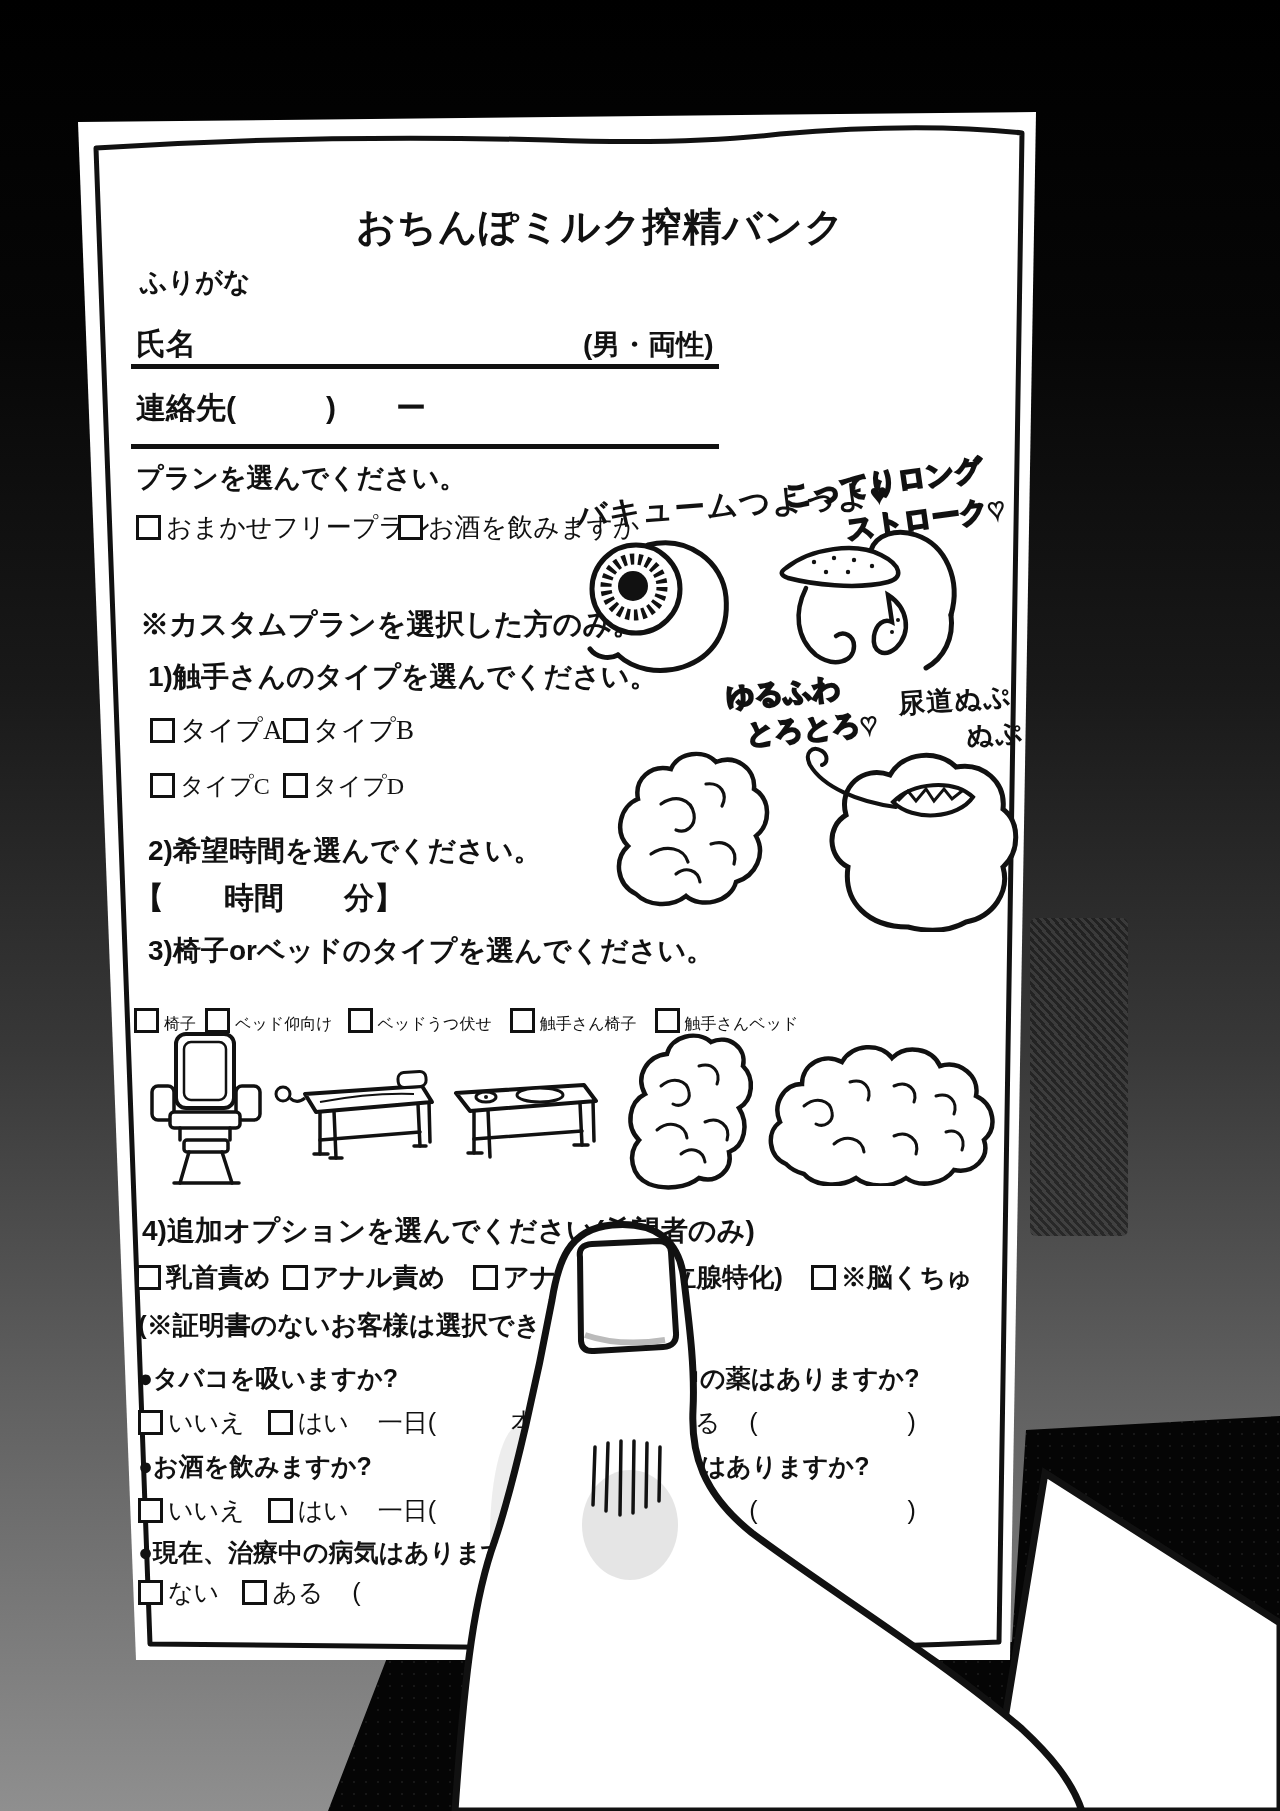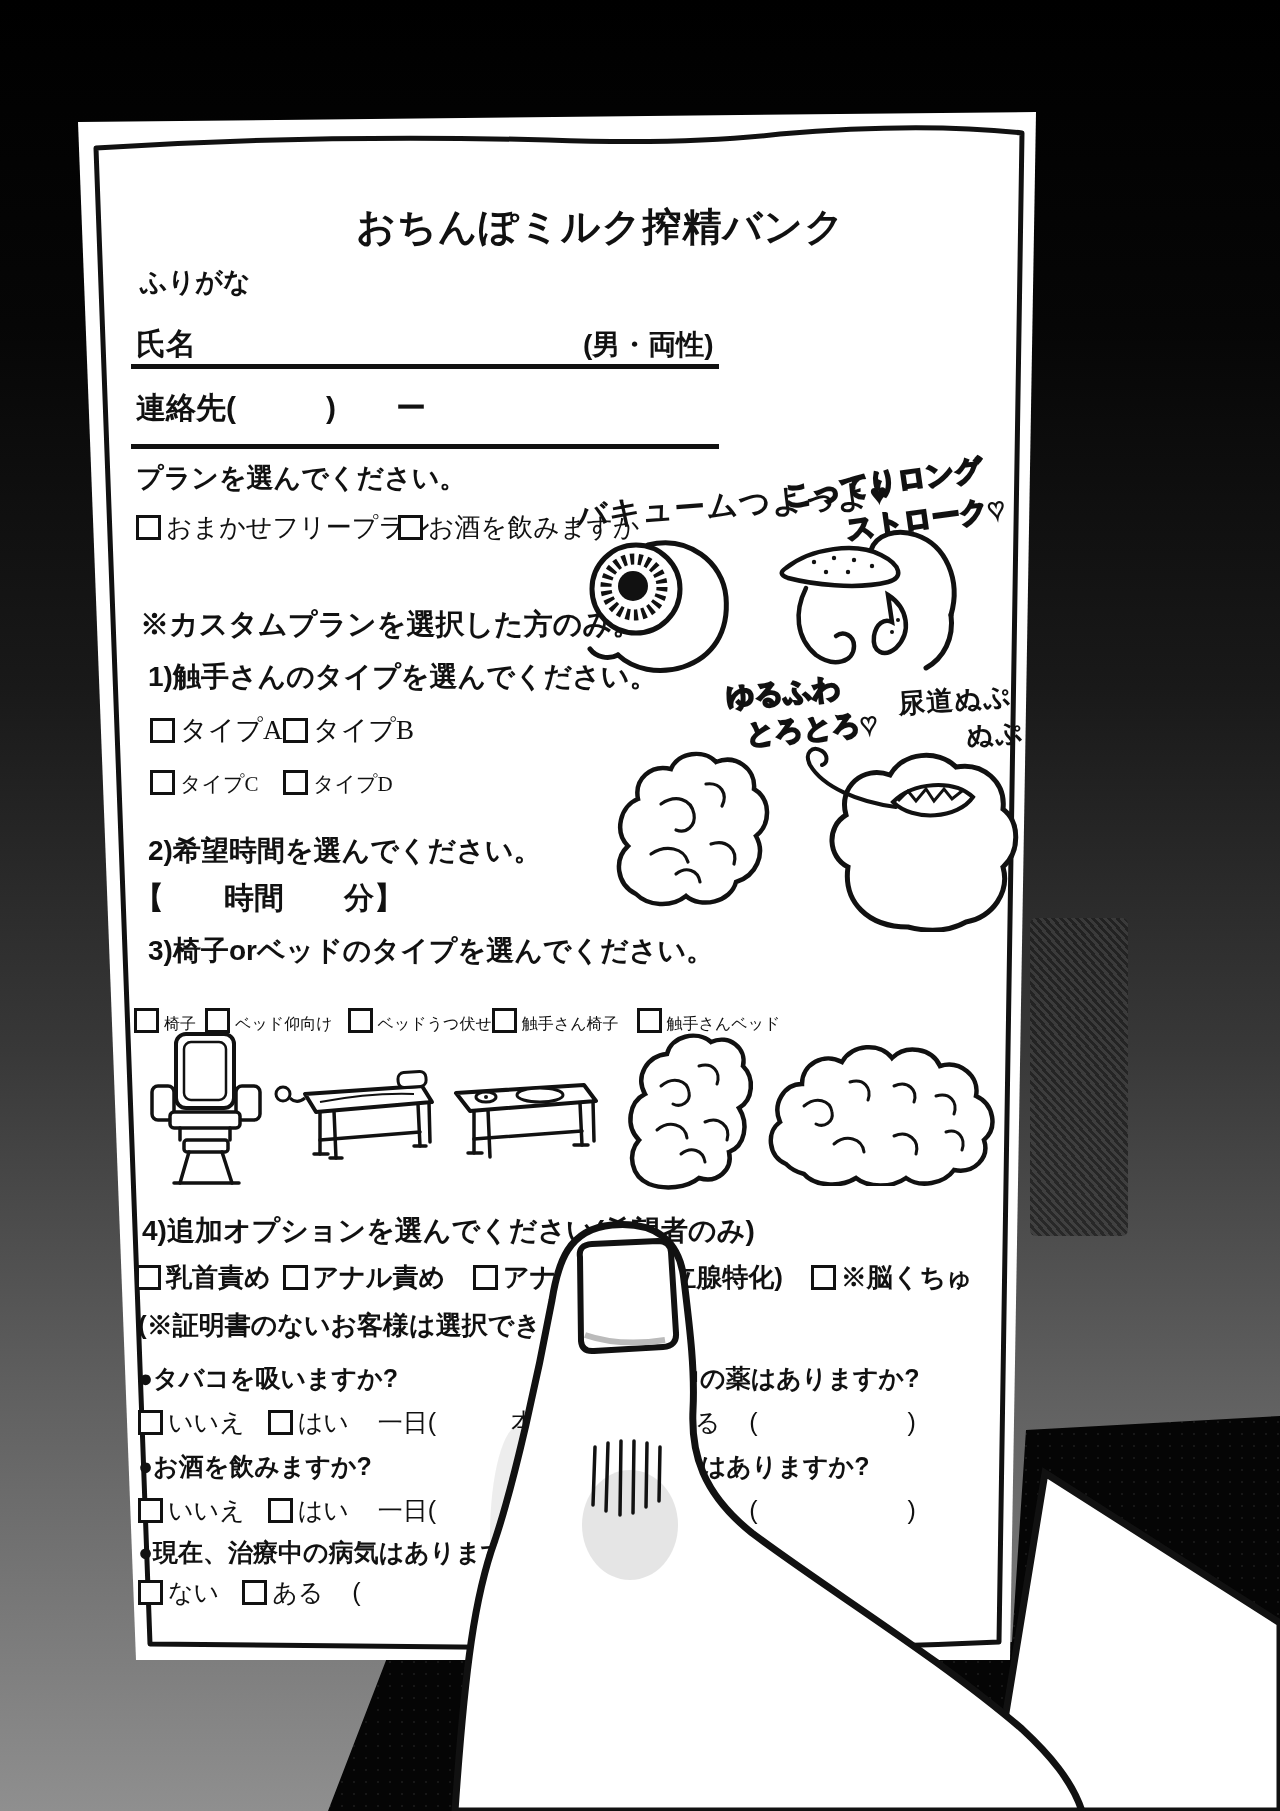--- a/index.html
+++ b/index.html
@@ -83,21 +83,21 @@
         </g>
       <path d="M175,95 C178,118 168,138 150,148" fill="none" stroke="#111" stroke-width="5" stroke-linecap="round"></path>
     </svg>
 
     <div class="abs" style="left:62px;top:493px;font-size:29px;font-weight:600">※カスタムプランを選択した方のみ。</div>
     <div class="abs" style="left:70px;top:546px;font-size:28px;font-weight:700">1)触手さんのタイプを選んでください。</div>
     <div class="abs serif" style="left:72px;top:600px;font-size:27px;width:420px">
       <span><span class="cb"></span><span>タイプA</span></span>
       <span class="abs" style="left:133px;top:0"><span class="cb"></span><span>タイプB</span></span>
     </div>
-    <div class="abs serif" style="left:72px;top:658px;font-size:21px;width:420px">
+    <div class="abs serif" style="left:72px;top:658px;font-size:24px;width:420px">
       <span><span class="cb"></span><span>タイプC</span></span>
       <span class="abs" style="left:133px;top:0"><span class="cb"></span><span>タイプD</span></span>
     </div>
 
     <div class="abs outline" style="left:648px;top:562px;font-size:28px;transform:rotate(-5deg)">ゆるふわ</div>
     <div class="abs outline" style="left:668px;top:598px;font-size:28px;transform:rotate(-5deg)">とろとろ♥</div>
     <div class="abs hand-solid" style="left:820px;top:570px;font-size:27px;transform:rotate(-4deg)">尿道ぬぷ</div>
     <div class="abs hand-solid" style="left:888px;top:604px;font-size:27px;transform:rotate(-4deg)">ぬぷ</div>
 
     <svg class="abs" style="left:528px;top:632px" width="175" height="170" viewBox="0 0 175 170">
@@ -119,21 +119,21 @@
     </svg>
 
     <div class="abs" style="left:70px;top:720px;font-size:28px;font-weight:700">2)希望時間を選んでください。</div>
     <div class="abs" style="left:56px;top:766px;font-size:30px;font-weight:600">【　　時間　　分】</div>
 
     <div class="abs" style="left:70px;top:820px;font-size:28px;font-weight:700">3)椅子orベッドのタイプを選んでください。</div>
     <div class="abs serif" style="left:56px;top:896px;font-size:16px;display:flex;align-items:flex-start">
       <span><span class="cb"></span><span>椅子</span></span>
       <span style="margin-left:9px"><span class="cb"></span><span>ベッド仰向け</span></span>
       <span style="margin-left:15px"><span class="cb"></span><span>ベッドうつ伏せ</span></span>
-      <span style=""><span class="cb"></span><span>触手さん椅子</span></span>
+      <span style="margin-left:18px"><span class="cb"></span><span>触手さん椅子</span></span>
       <span style="margin-left:18px"><span class="cb"></span><span>触手さんベッド</span></span>
     </div>
 
     <svg class="abs" style="left:66px;top:916px" width="125" height="165" viewBox="0 0 125 165">
       <rect x="32" y="6" width="58" height="74" rx="10" fill="#fff" stroke="#111" stroke-width="4"></rect>
       <rect x="40" y="14" width="42" height="58" rx="7" fill="none" stroke="#111" stroke-width="2.5"></rect>
       <rect x="8" y="58" width="22" height="34" rx="6" fill="#fff" stroke="#111" stroke-width="3.5"></rect>
       <rect x="92" y="58" width="24" height="34" rx="6" fill="#fff" stroke="#111" stroke-width="3.5"></rect>
       <rect x="26" y="84" width="70" height="16" rx="4" fill="#fff" stroke="#111" stroke-width="3.5"></rect>
       <rect x="40" y="112" width="44" height="12" rx="3" fill="#fff" stroke="#111" stroke-width="3.5"></rect>

